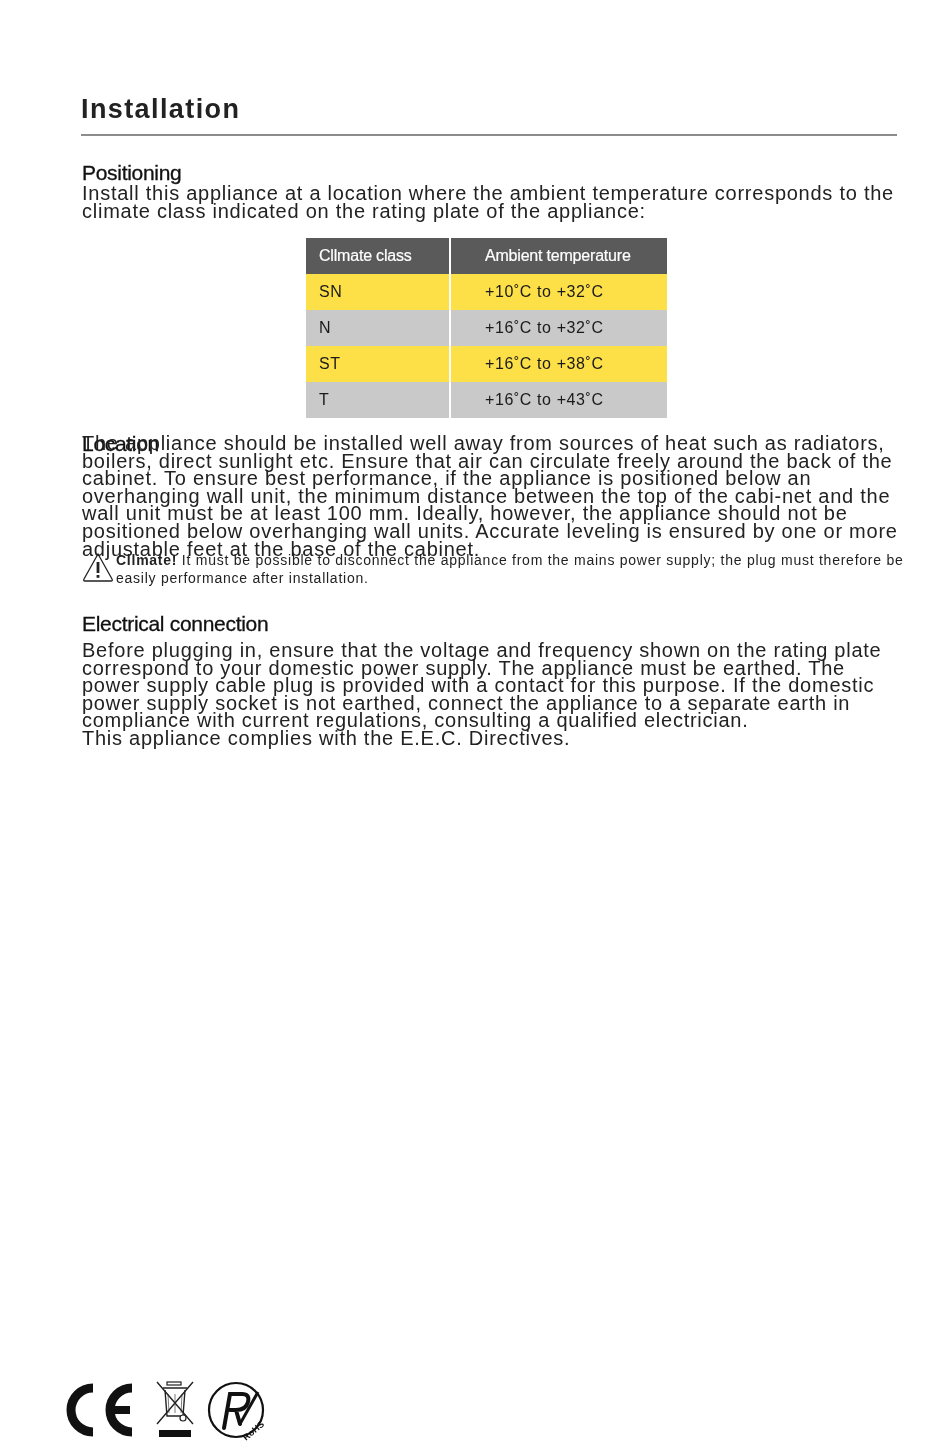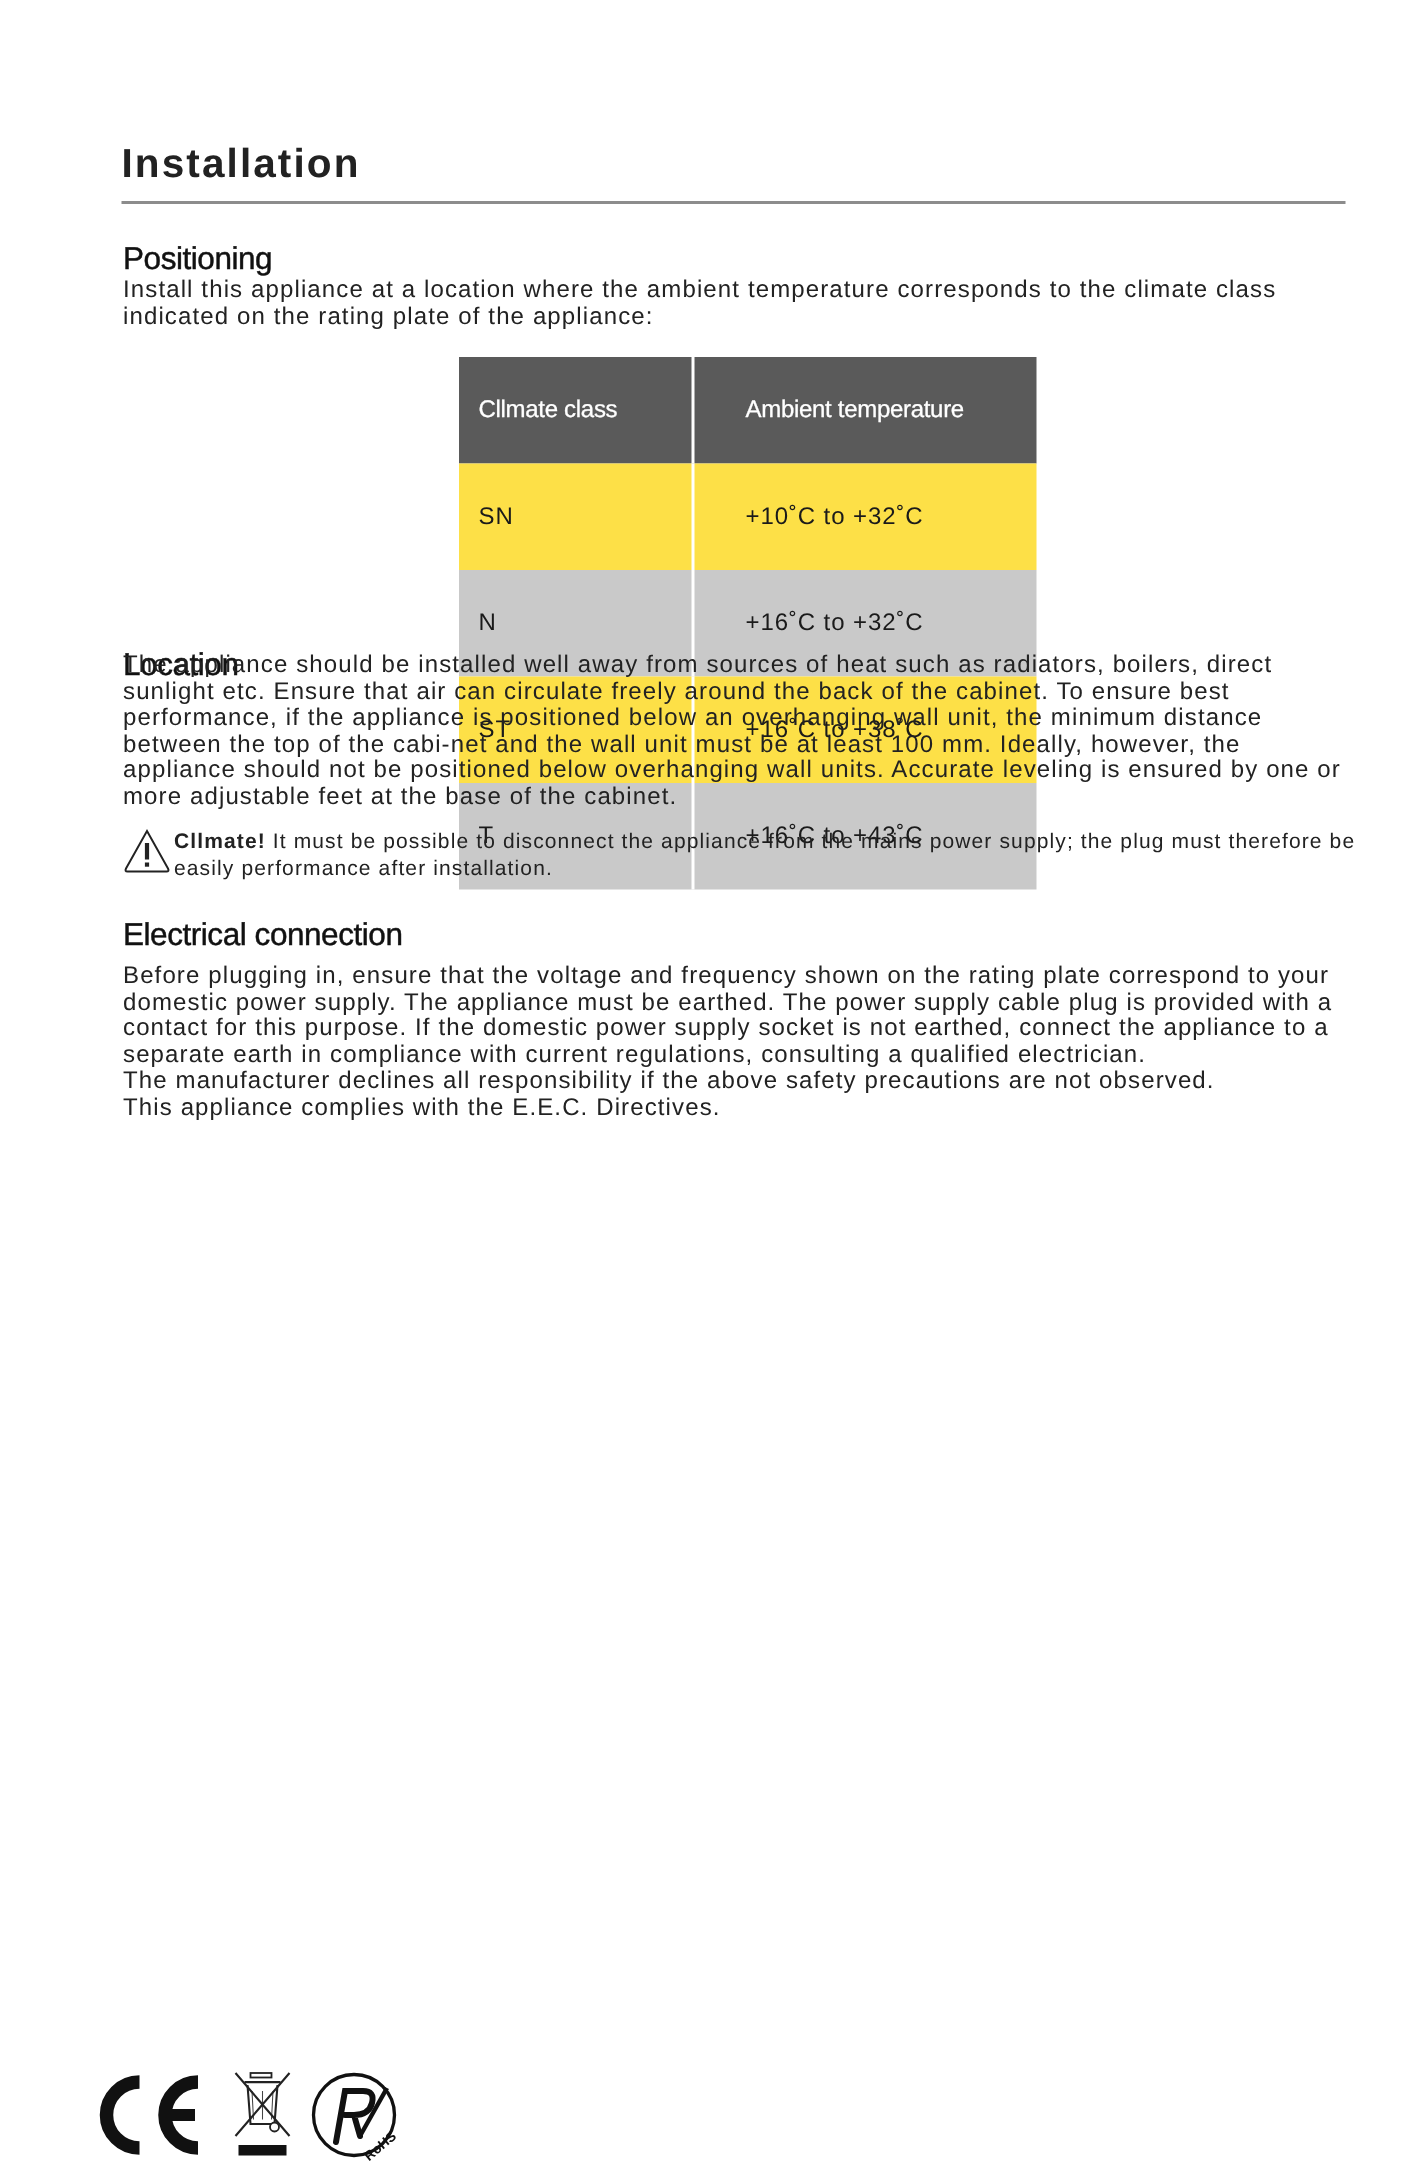--- a/index.html
+++ b/index.html
@@ -3,24 +3,24 @@
 <meta charset="utf-8">
 <style>
   html, body { margin: 0; padding: 0; background: #ffffff; }
   body { width: 950px; height: 1443px; position: relative; overflow: hidden;
          font-family: "Liberation Sans", "DejaVu Sans", sans-serif; color: #1a1a1a; }
   .page-title { position: absolute; left: 81px; top: 94px; margin: 0;
                 font-size: 27px; font-weight: bold; letter-spacing: 1.4px; color: #222; }
   .title-rule { position: absolute; left: 81px; top: 134px; width: 816px; height: 2px; background: #8c8c8c; }
   .h2 { position: absolute; left: 82px; margin: 0; font-size: 21px; font-weight: normal;
         color: #111; letter-spacing: -0.3px; -webkit-text-stroke: 0.3px #111; }
-  .para { position: absolute; left: 82px; width: 820px; margin: 0; font-size: 16px;
+  .para { position: absolute; left: 82px; width: 820px; margin: 0; font-size: 20px;
           line-height: 17.6px; letter-spacing: 0.75px; color: #222; }
   table.climate { position: absolute; left: 306px; top: 238px; border-collapse: collapse; }
-  table.climate th, table.climate td { height: 47px; padding: 12px; font-size: 16px; letter-spacing: 0.6px; }
+  table.climate th, table.climate td { height: 36px; padding: 0; font-size: 16px; letter-spacing: 0.6px; }
   table.climate th { background: #5a5a5a; color: #fff; font-weight: normal; text-align: left;
                      font-size: 16px; letter-spacing: -0.2px; -webkit-text-stroke: 0.2px #fff; }
   table.climate .c1 { width: 130px; padding-left: 13px; border-right: 2px solid #fff; }
   table.climate .c2 { width: 182px; padding-left: 34px; }
   table.climate tr.odd td { background: #fde047; }
   table.climate tr.even td { background: #c9c9c9; }
   .warn-block { position: absolute; left: 82px; top: 552px; width: 820px; }
   .warn-icon { position: absolute; left: 0; top: 0; width: 32px; height: 30px; }
   .warn-text { position: absolute; left: 34px; top: 0; width: 790px; margin: 0; font-size: 14px;
                line-height: 17.6px; letter-spacing: 0.75px; color: #222; }
@@ -72,21 +72,20 @@
     <path d="M16 2 L30 27 Q31 29 29 29 L3 29 Q1 29 2 27 Z" fill="none" stroke="#222" stroke-width="1.3"></path>
     <rect x="14.6" y="10" width="2.8" height="11" fill="#222"></rect>
     <rect x="14.6" y="23" width="2.8" height="2.8" fill="#222"></rect>
   </svg>
   <p class="warn-text"><span class="warn-label">Cllmate!</span><span> It must be possible to disconnect the appliance from the mains power supply; the plug must therefore be easily performance after installation.</span></p>
 </div>
 
 <h2 class="h2" style="top:612px;">Electrical connection</h2>
 <div class="para" style="top:642px;">
   <div>Before plugging in, ensure that the voltage and frequency shown on the rating plate correspond to your domestic power supply. The appliance must be earthed. The power supply cable plug is provided with a contact for this purpose. If the domestic power supply socket is not earthed, connect the appliance to a separate earth in compliance with current regulations, consulting a qualified electrician.</div>
-  <div>The manufacturer declines all responsibility if the above safety precautions are not observed.</div>
   <div>This appliance complies with the E.E.C. Directives.</div>
 </div>
 
 <div class="logos">
   <svg style="left:2px; top:4px;" width="78" height="56" viewBox="0 0 78 56">
     <path d="M33 6 A22 22 0 1 0 33 50" fill="none" stroke="#111" stroke-width="9"></path>
     <path d="M72 6 A22 22 0 1 0 72 50" fill="none" stroke="#111" stroke-width="9"></path>
     <rect x="52" y="24" width="18" height="8" fill="#111"></rect>
   </svg>
   <svg style="left:96px; top:2px;" width="42" height="60" viewBox="0 0 42 60">

